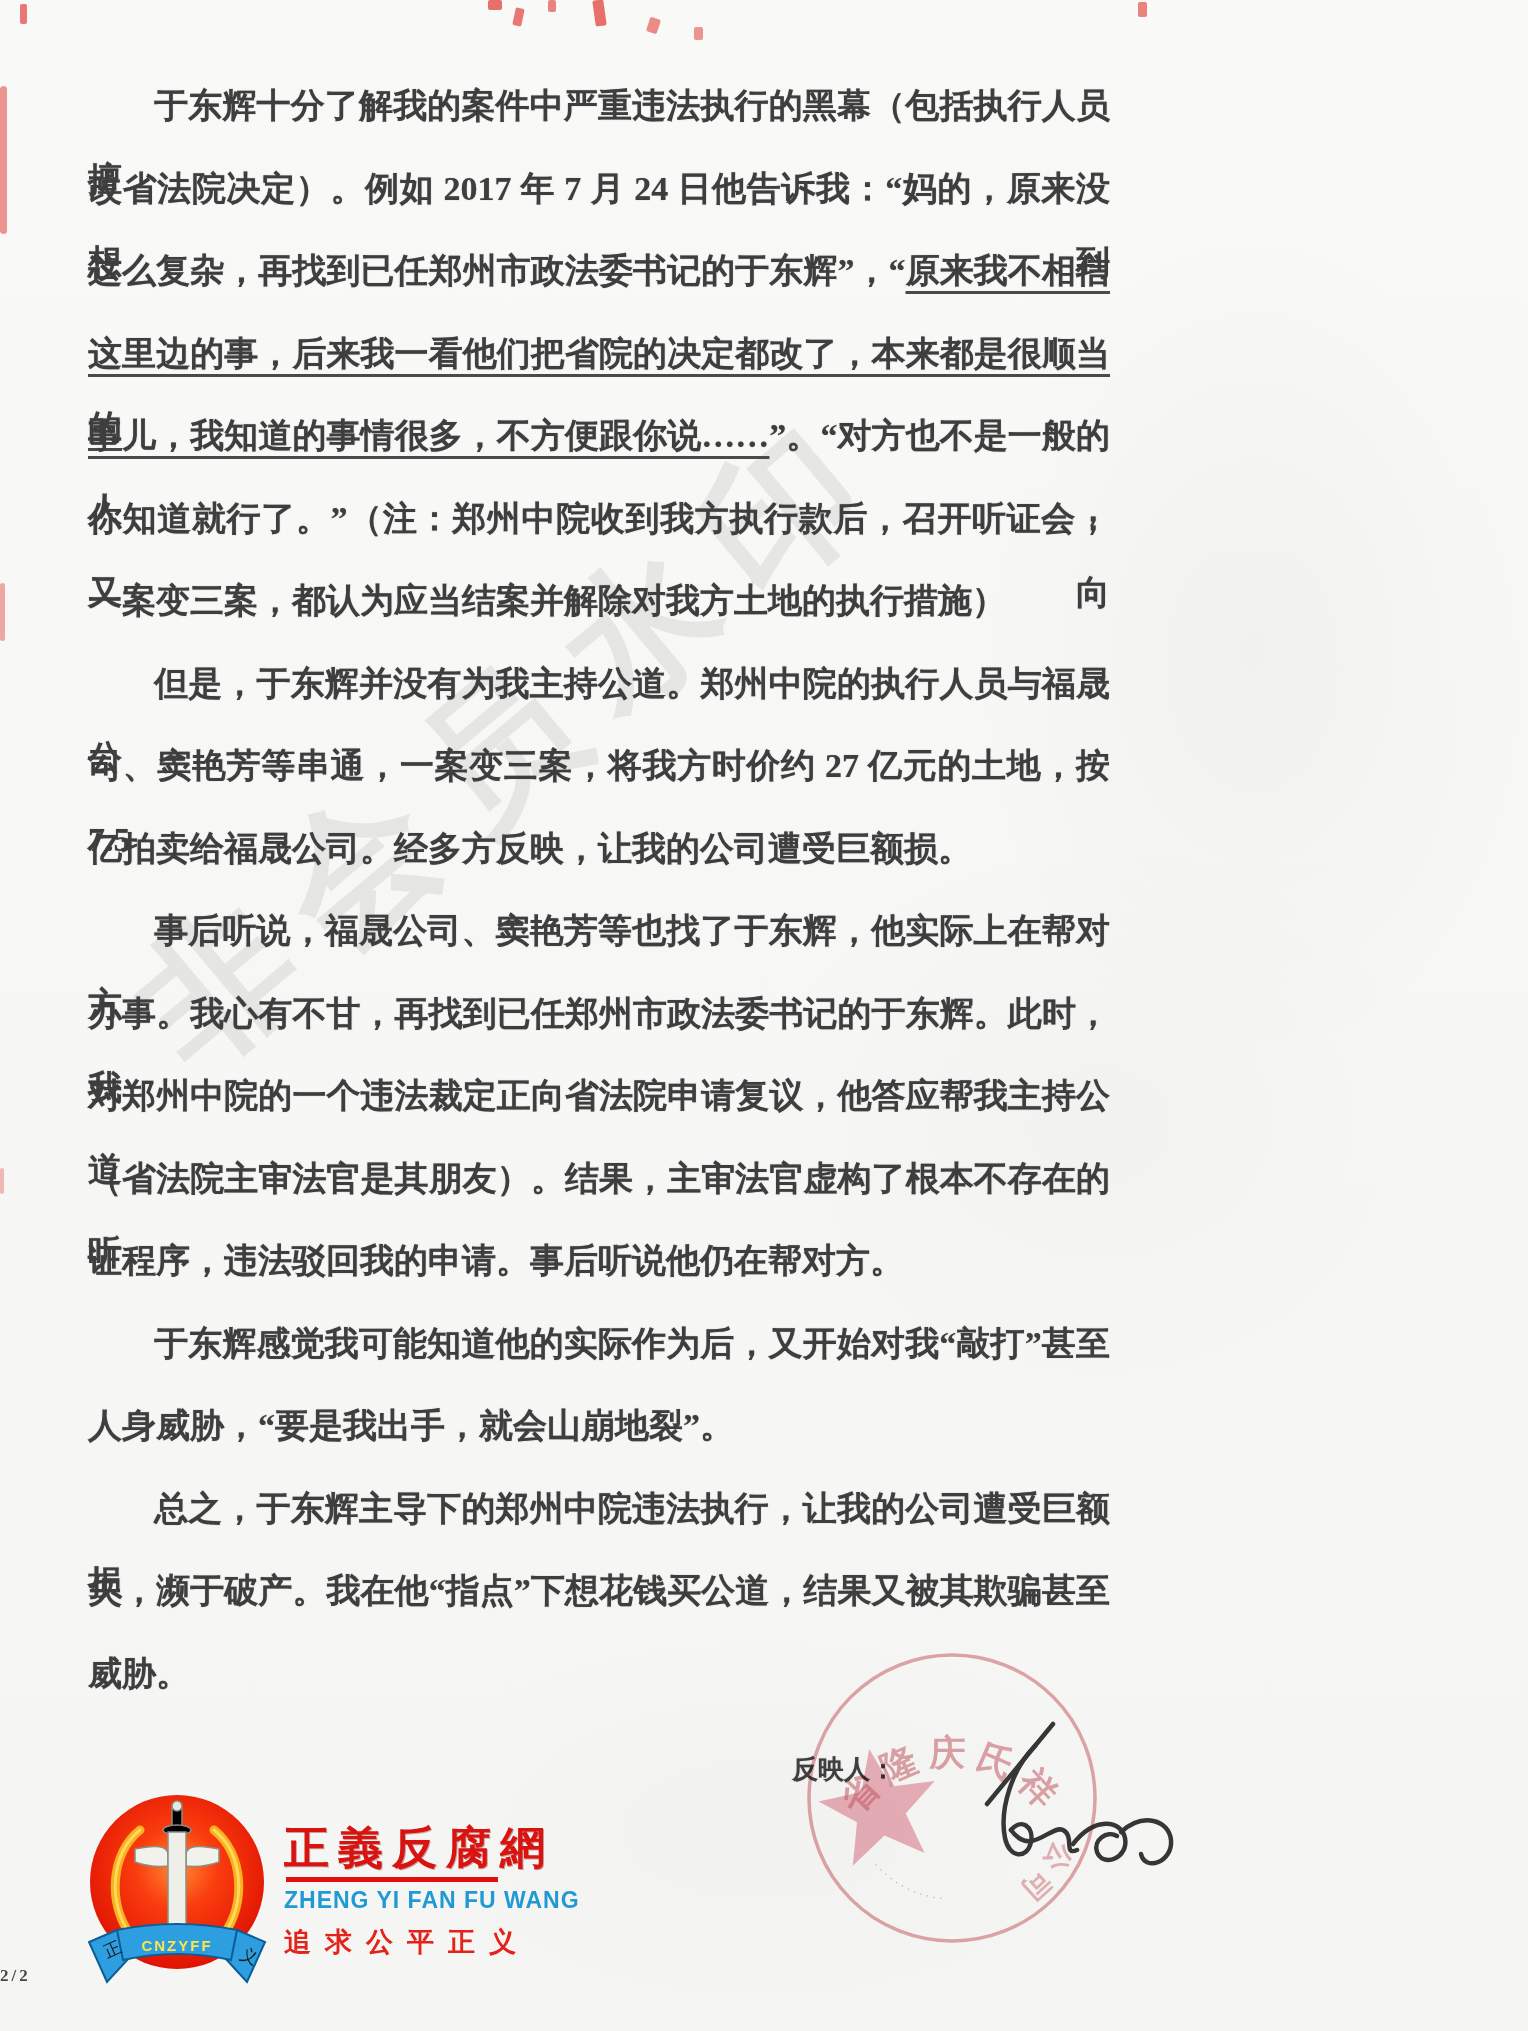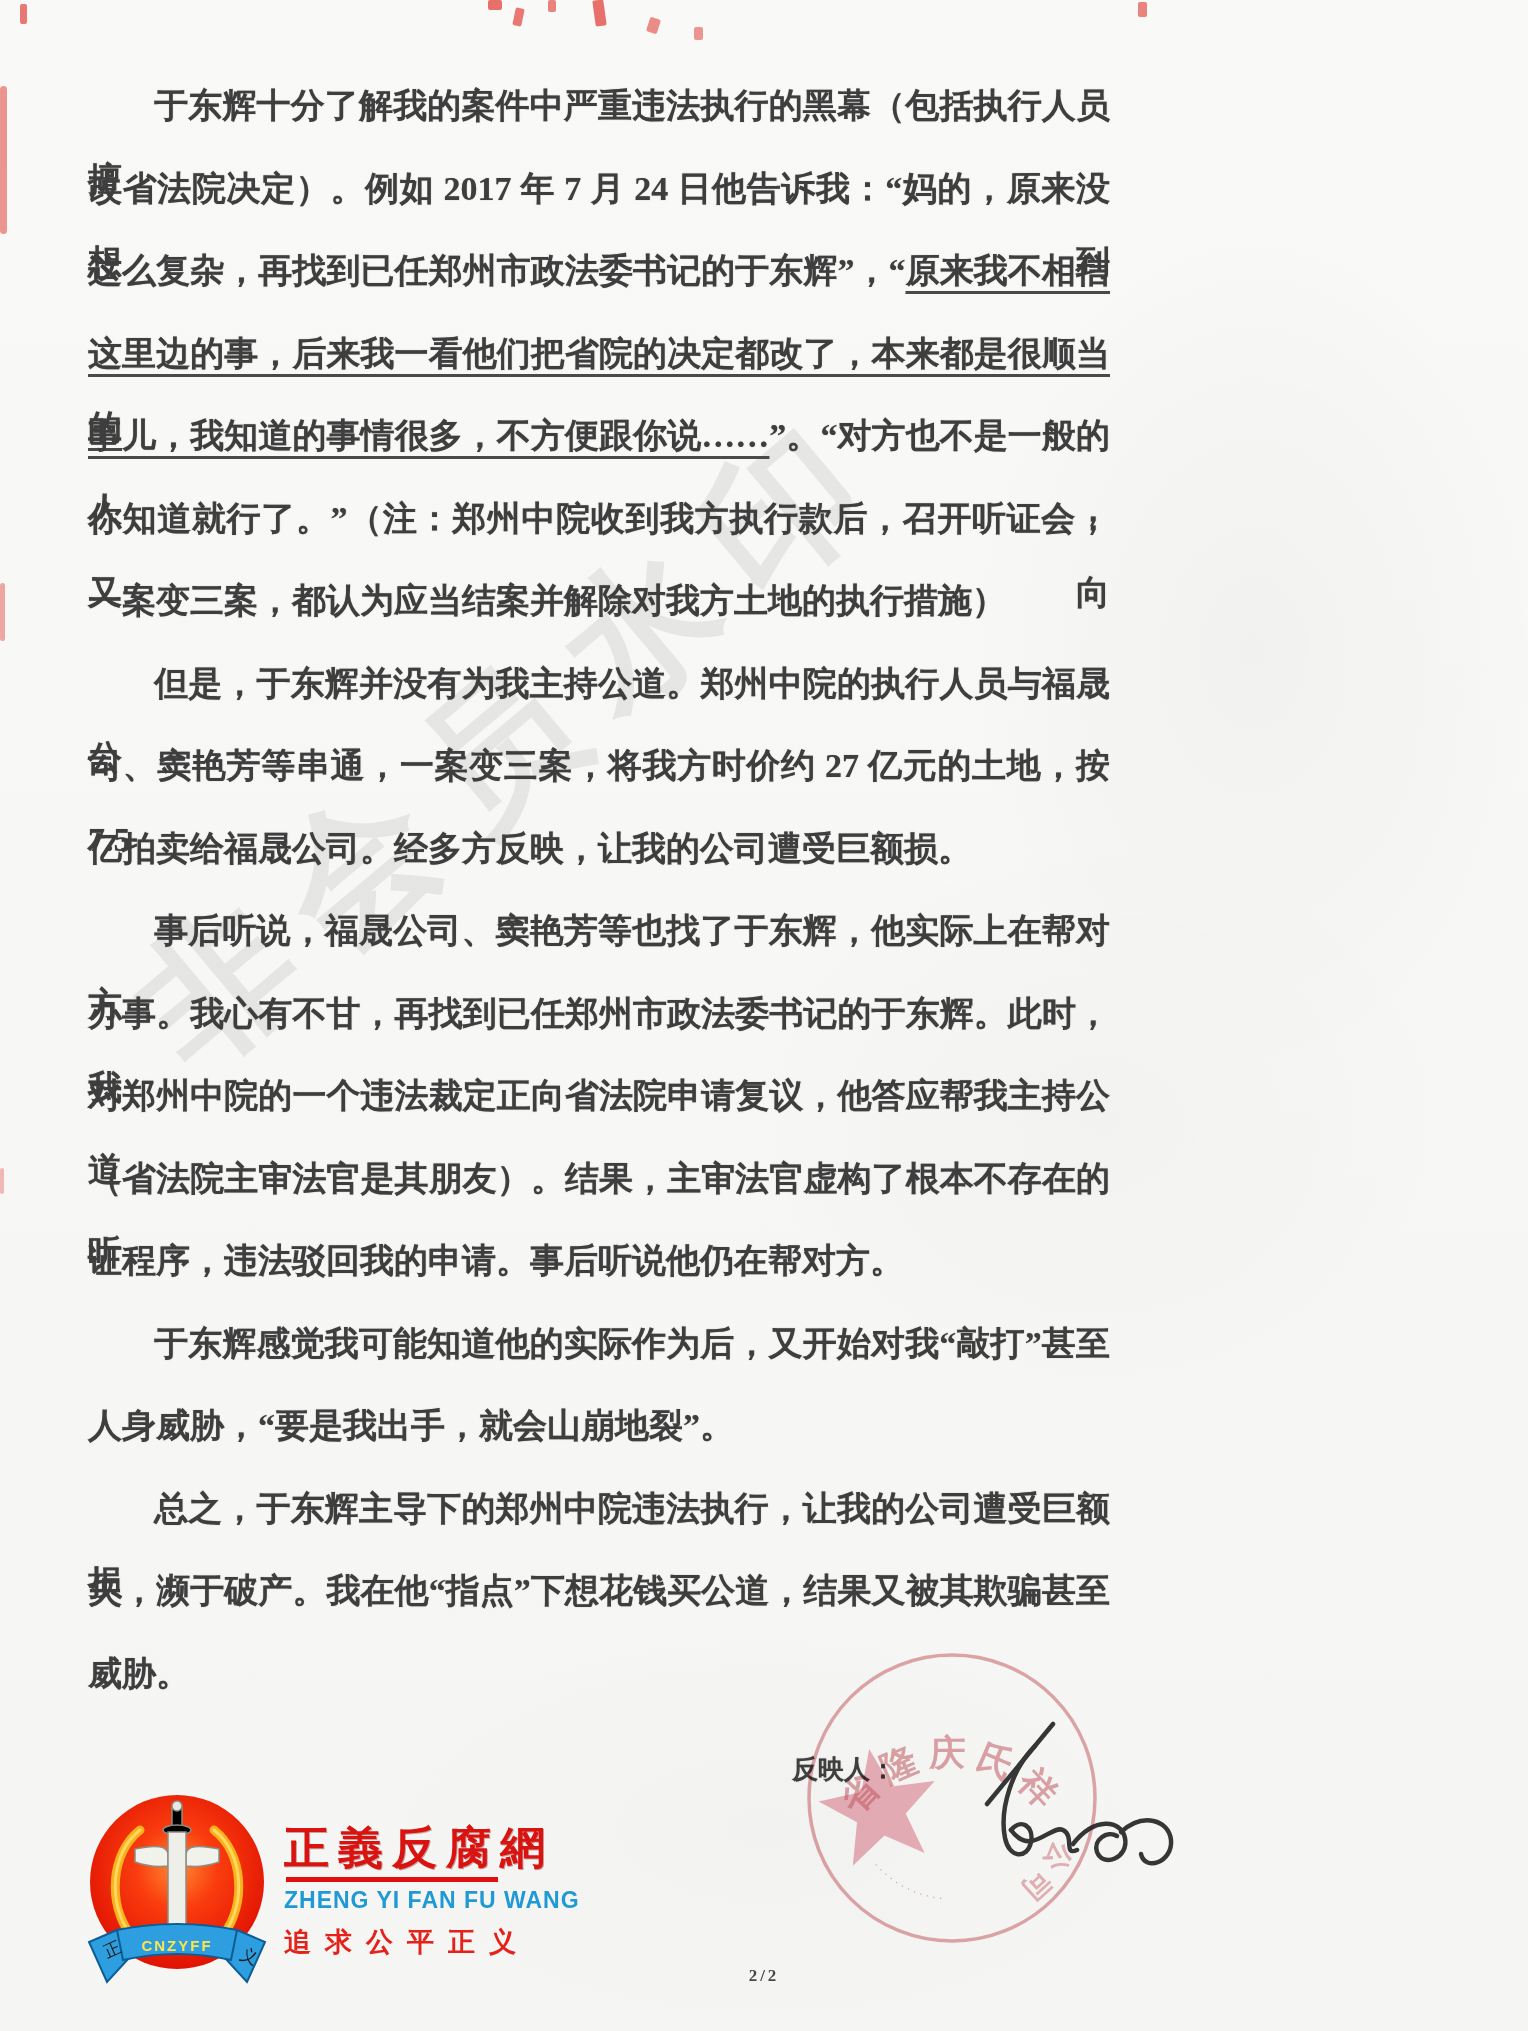--- a/index.html
+++ b/index.html
@@ -81,21 +81,21 @@
   }
   .logo-slogan{
     position:absolute;left:284px;top:1924px;
     font-size:27px;font-weight:700;color:#e4221a;
     letter-spacing:14px;white-space:nowrap;
     font-family:"Liberation Sans","DejaVu Sans",sans-serif;
   }
   
   .page-number{
     position:absolute;left:0;right:0;top:1966px;
-    text-align:center;font-size:17px;font-weight:700;
+    text-align:left;font-size:17px;font-weight:700;
     letter-spacing:3px;color:#474747;
   }
   
   .mark{position:absolute;background:#e2423c;border-radius:2px;pointer-events:none;}
 </style>
 </head>
 <body>
 
 <div id="page">
 

